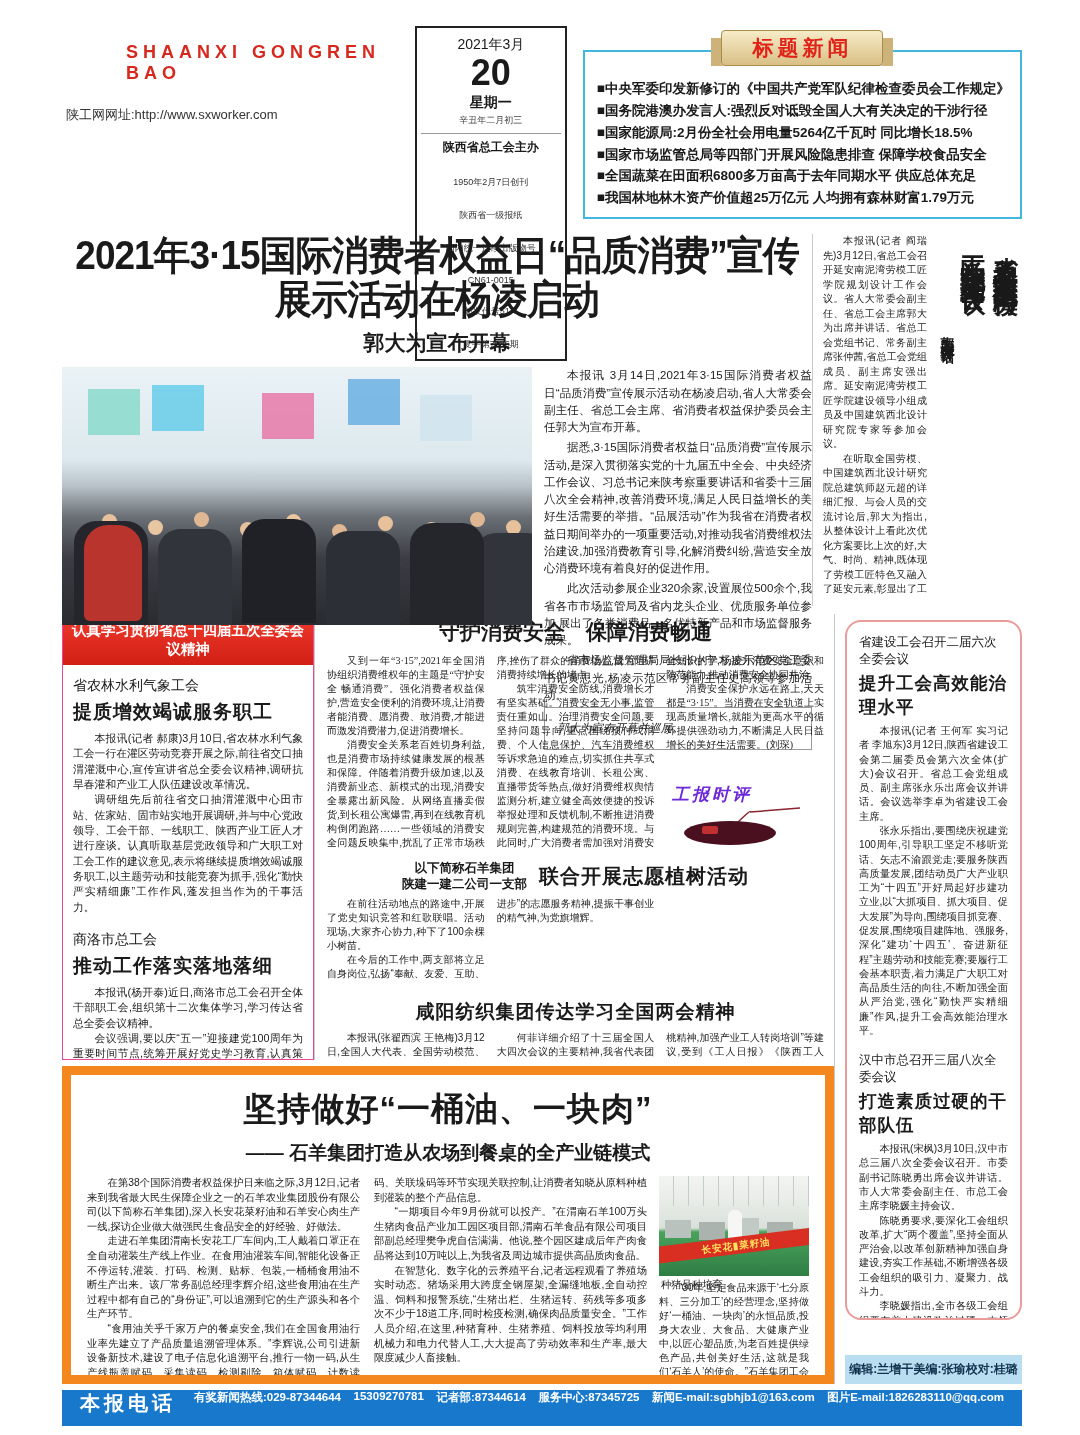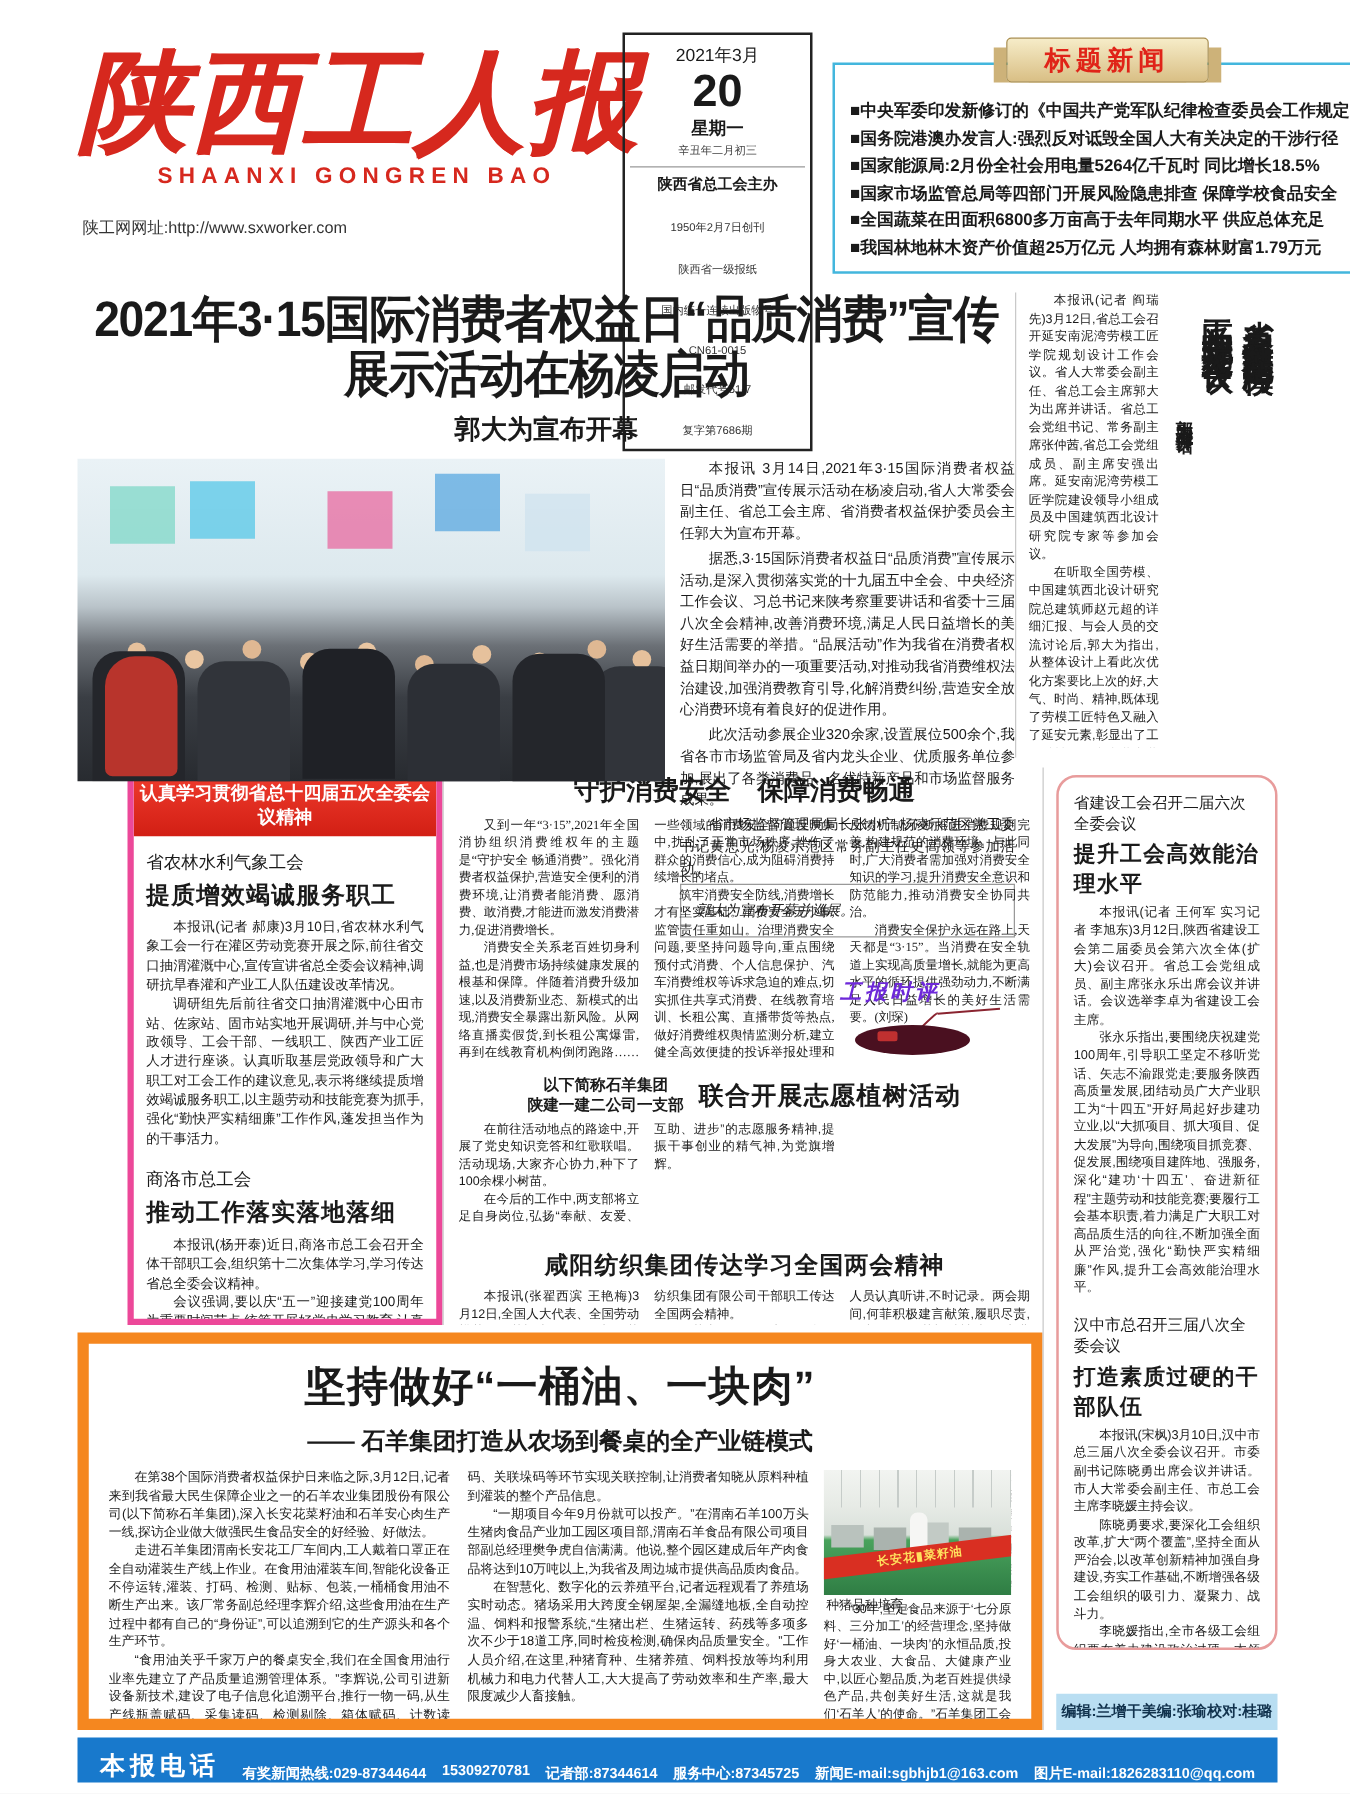--- a/index.html
+++ b/index.html
@@ -56,21 +56,21 @@
   .nn-body { width:104px; font-size:10px; line-height:1.45; text-align:justify; overflow:hidden; height:364px; }
   .nn-body p { text-indent:2em; }
   .nn-head { writing-mode:vertical-rl; height:368px; padding-top:2px; }
   .nn-line { display:block; font-size:25px; font-weight:900; letter-spacing:3px; line-height:1.3; }
   .nn-sub { display:block; font-size:14px; font-weight:600; margin-top:88px; margin-left:6px; letter-spacing:2px; }
 
   
   .main-row { display:flex; }
   .main-left { width:772px; }
   .top-cols { display:flex; height:446px; }
-  .col-left { width:252px; border:5px solid #ec4899; padding:0 0 4px; overflow:hidden;margin-left:40px; }
+  .col-left { width:252px; border:1px solid #ec4899; padding:0 0 4px; overflow:hidden; }
   .section-hdr { background:linear-gradient(180deg,#ef3b2d,#d21f14); color:#fff; font-weight:bold;
                  font-size:14.5px; text-align:center; padding:6px 2px; letter-spacing:0; }
   .col-left article { padding:12px 10px 4px; }
   .kicker { font-size:14px; margin-bottom:4px; }
   .art-hl { font-size:19px; font-weight:900; letter-spacing:1px; margin-bottom:6px; }
   .art-body p { font-size:10.8px; line-height:1.42; text-align:justify; text-indent:2em; }
   .col-mid { flex:1; border-left:1px solid #c9c9c9; padding:4px 10px 0 12px; overflow:hidden; }
   .ed-hl { text-align:center; font-family:"DejaVu Serif", serif; font-weight:900; font-size:21px; margin-bottom:8px; }
   .ed-wrap { position:relative; }
   .ed-body { column-count:3; column-gap:12px; column-fill:auto; height:196px;
@@ -113,34 +113,33 @@
   .col-right { flex:1; border-left:1px solid #c9c9c9; padding:6px 0 0 10px; display:flex; flex-direction:column; }
   .pinkbox { border:2px solid #e89c9c; border-radius:16px; padding:12px 12px 6px; height:700px; overflow:hidden; }
   .pinkbox article { margin-bottom:14px; }
   .pb-kicker { font-size:12.5px; margin-bottom:3px; }
   .pb-hl { font-size:17.5px; font-weight:900; letter-spacing:1px; margin-bottom:5px; }
   .pb-body p { font-size:10.2px; line-height:1.4; text-align:justify; text-indent:2em; }
   .credits { margin-top:auto; background:#b9def2; display:flex; justify-content:space-around;
              font-size:12px; font-weight:bold; padding:6px 4px; color:#11324d; }
 
   
-  .footer { margin-top:6px; background:#1879cc; color:#fff; height:36px; display:flex; align-items:flex-end;
+  .footer { margin-top:6px; background:#1879cc; color:#fff; height:36px; display:flex; align-items:flex-start;
             gap:18px; padding:0 18px; }
   .footer-label { font-size:20px; font-weight:900; letter-spacing:4px; white-space:nowrap; }
   .footer ul { list-style:none; display:flex; flex:1; justify-content:space-between; }
   .footer li { font-size:11.5px; font-weight:bold; white-space:nowrap; }
 </style>
 </head>
 <body>
 
 <div class="page">
 
   <header class="masthead">
     <div class="brand">
-      <div class="brand-title">陕西工人报</div>
       <div class="brand-en">SHAANXI GONGREN BAO</div>
       <div class="brand-site">陕工网网址:http://www.sxworker.com</div>
     </div>
     <div class="datebox">
       <div class="db-ym">2021年3月</div>
       <div class="db-day">20</div>
       <div class="db-week">星期一</div>
       <div class="db-lunar">辛丑年二月初三</div>
       <div class="db-pub">陕西省总工会主办</div>
       <div class="db-small">1950年2月7日创刊</div>

